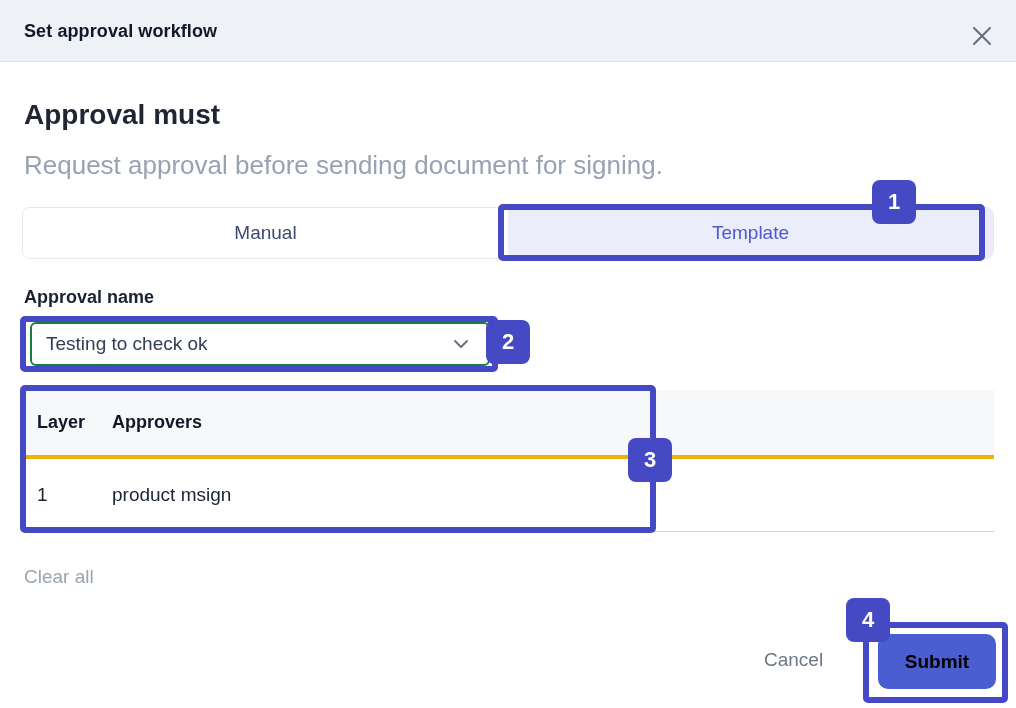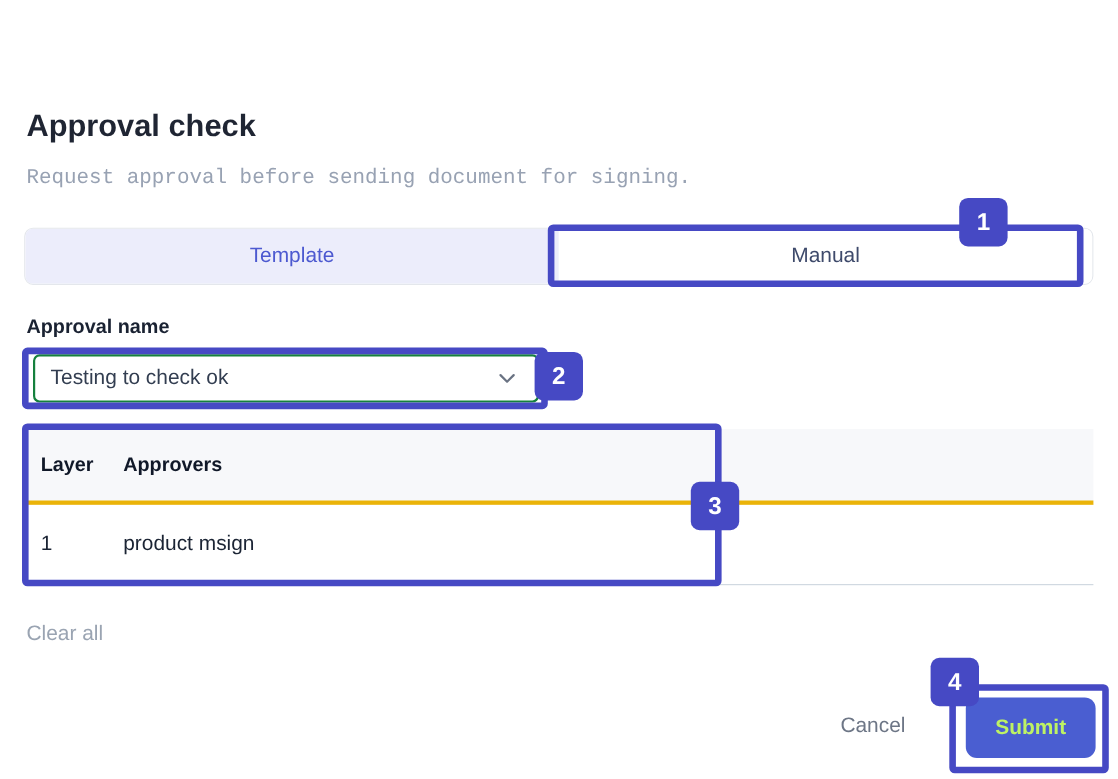--- a/index.html
+++ b/index.html
@@ -27,21 +27,21 @@
     display:flex; align-items:center; justify-content:center; cursor:pointer;
   }
 
   
   .heading {
     position:absolute; left:24px; top:99px;
     font-size:28px; font-weight:bold; color:#1f2533;
   }
   .subheading {
     position:absolute; left:24px; top:150px;
-    font-size:19px; color:#98a2b3;font-family:Liberation Mono, monospace;
+    font-size:26px; color:#98a2b3;
   }
 
   
   .tabs {
     position:absolute; left:22px; top:207px; width:972px; height:52px;
     display:flex; border:1px solid #e4e7ec; border-radius:8px;
     overflow:hidden; background:#ffffff;
   }
   .tab {
     flex:1; display:flex; align-items:center; justify-content:center;
@@ -87,21 +87,21 @@
   }
 
   
   .cancel-btn {
     position:absolute; left:764px; top:649px;
     font-size:19px; color:#6d7686; cursor:pointer;
   }
   .submit-btn {
     position:absolute; left:878px; top:634px; width:118px; height:55px;
     background:#4a5ed1; border:none; border-radius:10px;
-    color:#bef264; font-size:19px; font-weight:bold;
+    color:#000000; font-size:19px; font-weight:bold;
     font-family:inherit; cursor:pointer;
   }
 
   
   .anno-box {
     position:absolute; border:6px solid #4649c4; border-radius:5px;
     pointer-events:none;
   }
   .anno-badge {
     position:absolute; width:44px; height:44px; border-radius:8px;
@@ -116,27 +116,35 @@
   .box-3 { left:20px; top:385px; width:636px; height:148px; }
   .badge-3 { left:628px; top:438px; }
   .box-4 { left:863px; top:622px; width:145px; height:81px; }
   .badge-4 { left:846px; top:598px; }
 </style>
 </head>
 <body>
 
 <div class="stage">
 
+  <div class="modal-header">
+    <div class="modal-title">Set approval workflow</div>
+    <div class="close-btn">
+      <svg width="26" height="26" viewBox="0 0 26 26">
+        <path d="M5 5 L21 21 M21 5 L5 21" stroke="#64707f" stroke-width="2" fill="none" stroke-linecap="round"></path>
+      </svg>
+    </div>
+  </div>
 
-  <div class="heading">Approval check</div>
+  <div class="heading">Approval must</div>
   <div class="subheading">Request approval before sending document for signing.</div>
 
   <div class="tabs">
+    <div class="tab tab-manual">Manual</div>
     <div class="tab tab-template">Template</div>
-    <div class="tab tab-manual">Manual</div>
   </div>
 
   <div class="field-label">Approval name</div>
   <div class="dropdown">
     <div class="dropdown-value">Testing to check ok</div>
     <div class="dropdown-chevron">
       <svg width="22" height="22" viewBox="0 0 22 22">
         <path d="M5 8 L11 14 L17 8" stroke="#6a7383" stroke-width="2" fill="none" stroke-linecap="round" stroke-linejoin="round"></path>
       </svg>
     </div>

